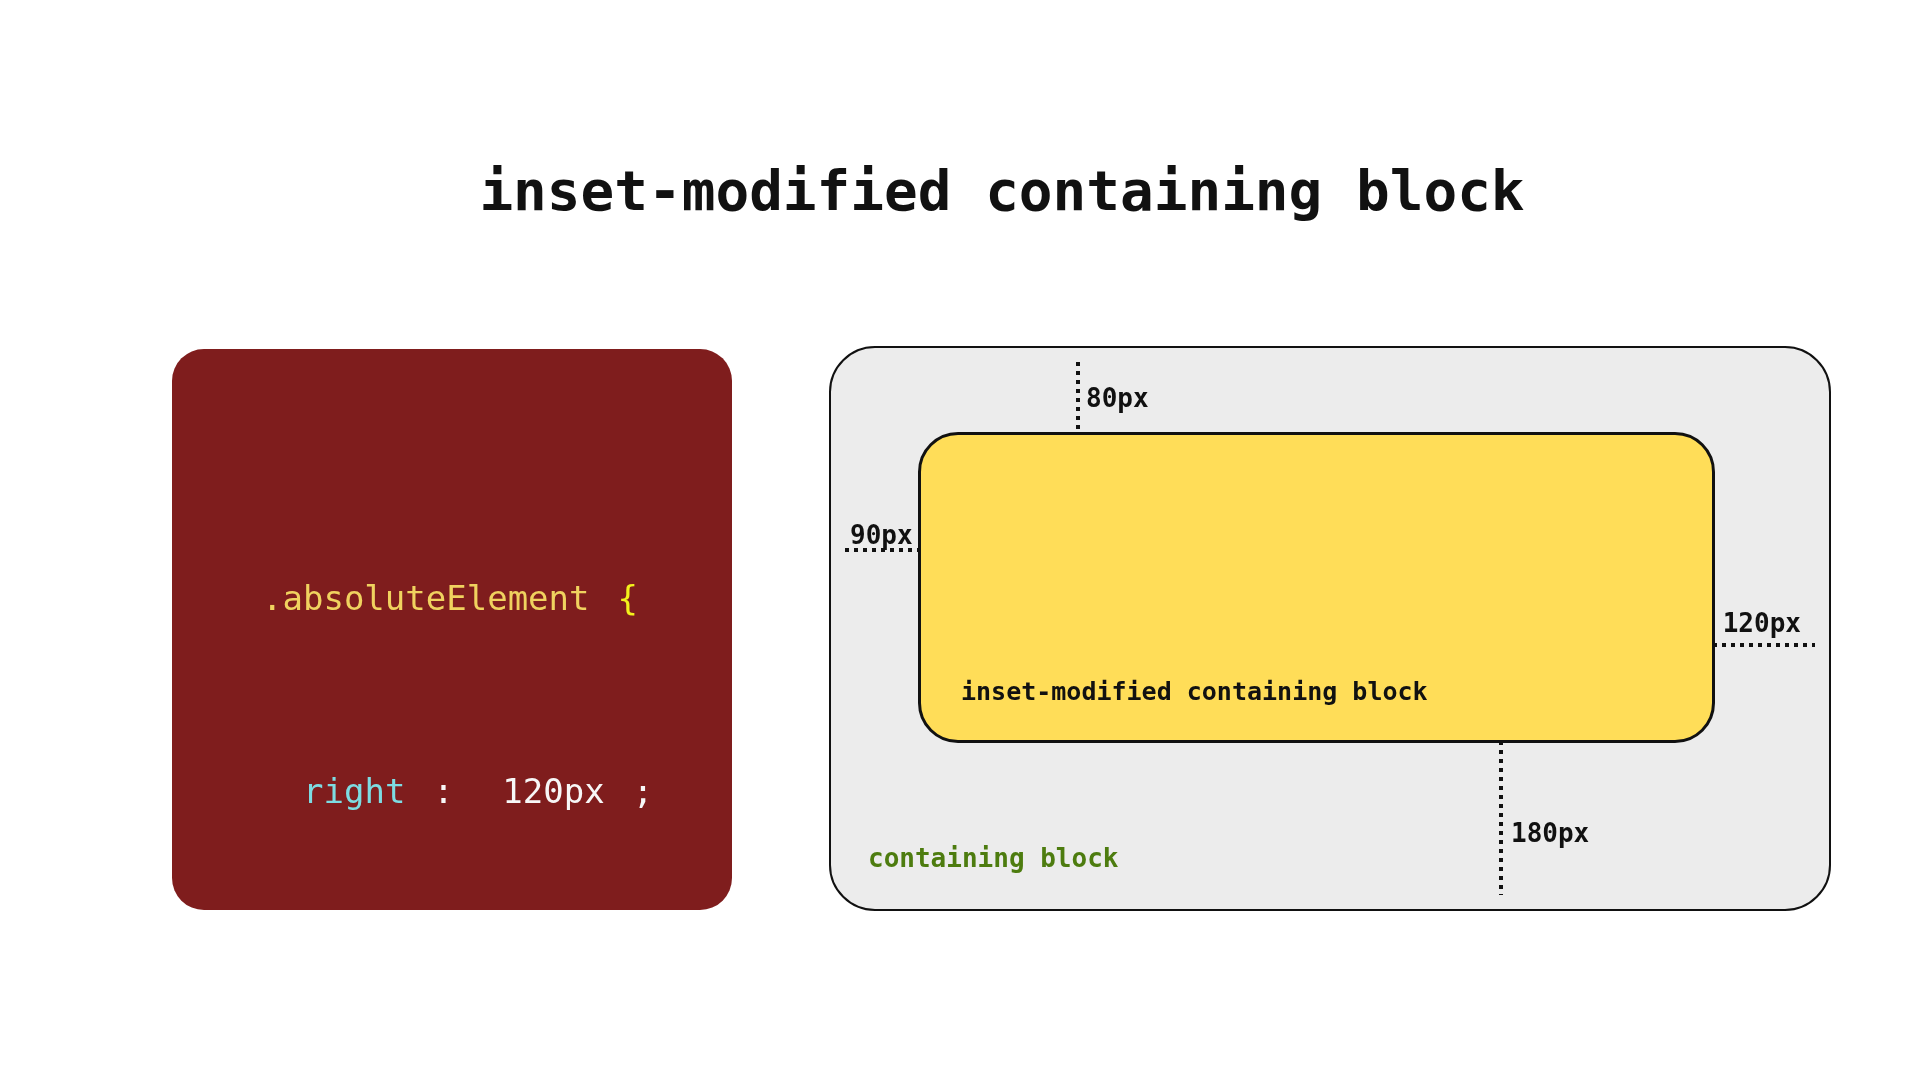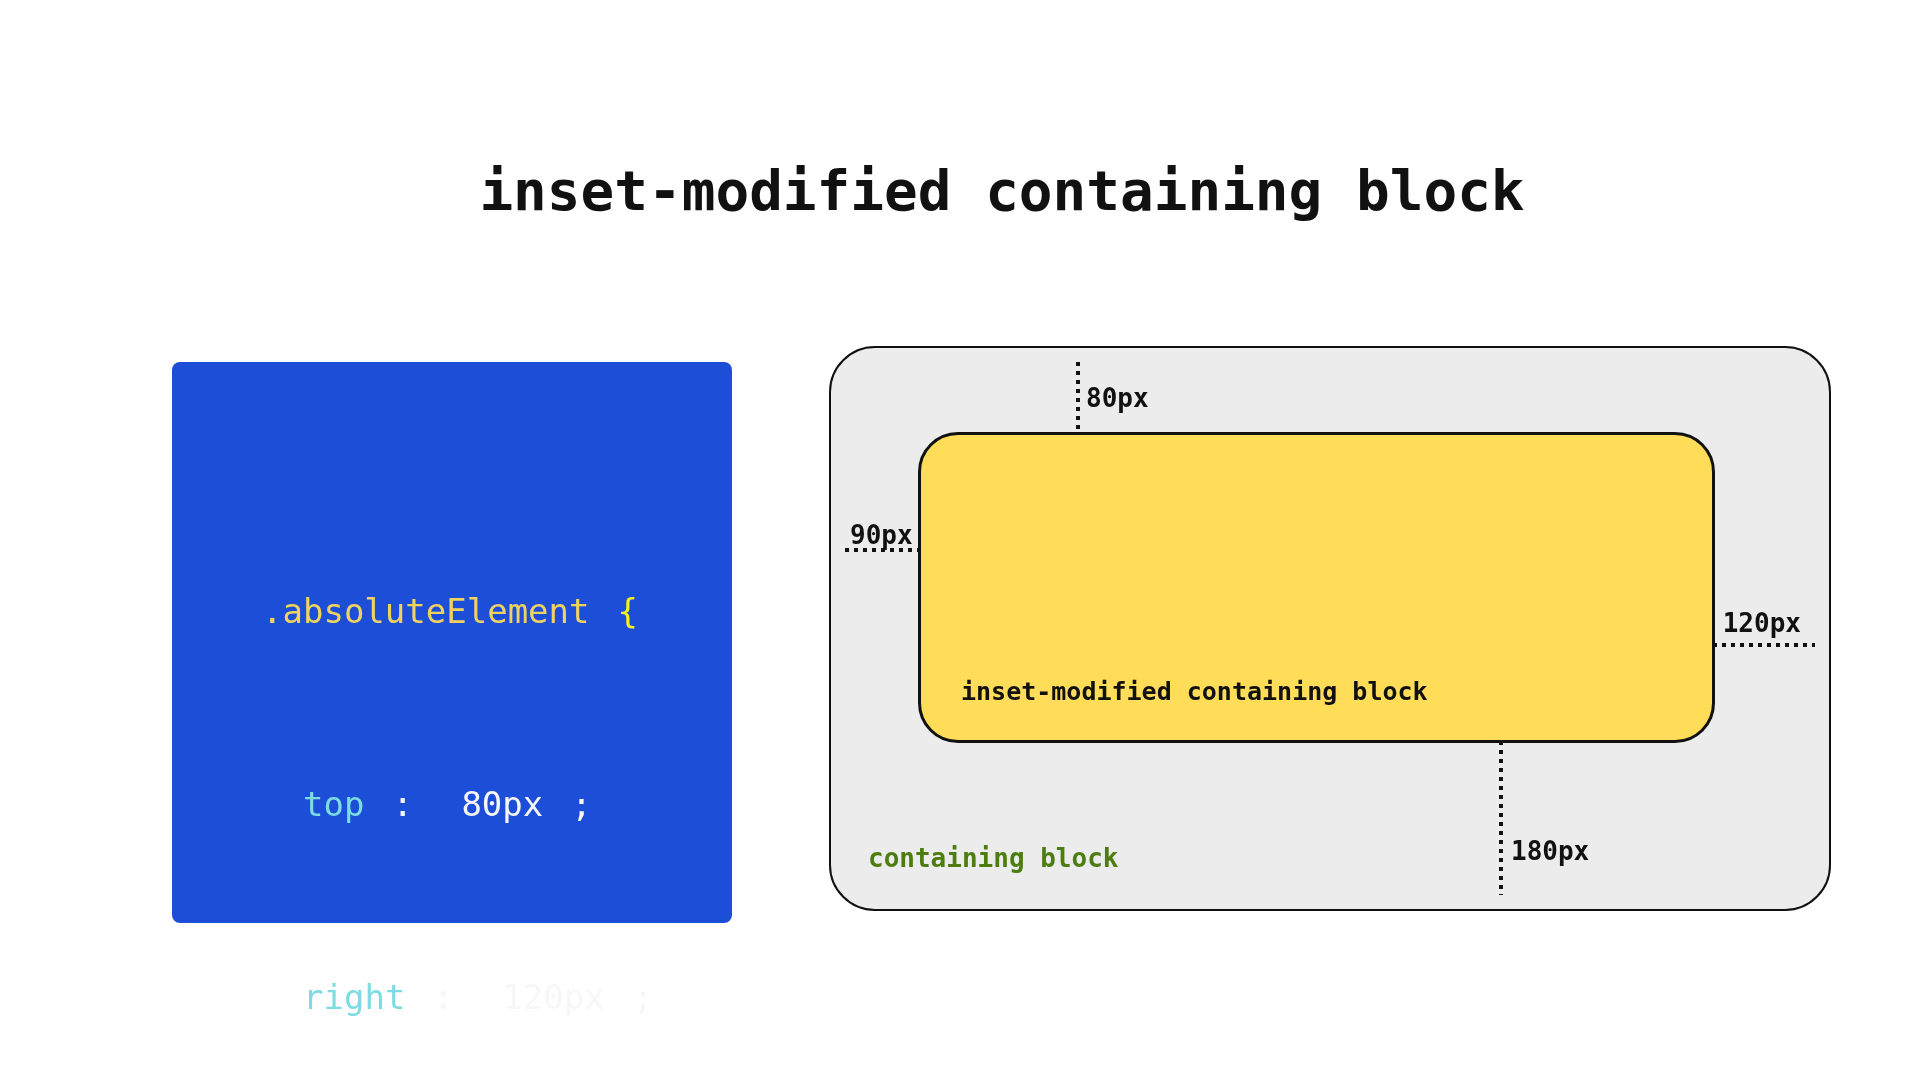--- a/index.html
+++ b/index.html
@@ -20,25 +20,25 @@
     text-align: center;
     font-size: 56px;
     font-weight: bold;
     color: #111111;
   }
 
   
   .code-panel {
     position: absolute;
     left: 130px;
-    top: 320px;
+    top: 307px;
     width: 560px;
     height: 561px;
-    background: #1d4ed8;
-    border-radius: 8px;
+    background: #7f1d1d;
+    border-radius: 32px;
   }
   .code {
     padding: 84px 0 0 48px;
     font-size: 34px;
     line-height: 55px;
     white-space: pre;
   }
   .code-line { white-space: pre; }
   .indent { padding-left: 41px; }
   .sel   { color: #f0d25f; }
@@ -88,21 +88,21 @@
   .measure-label {
     position: absolute;
     font-size: 26px;
     font-weight: bold;
     color: #111111;
     white-space: pre;
   }
   .label-top    { left: 241px; top: 21px; }
   .label-left   { left: 5px;   top: 158px; }
   .label-right  { right: 14px; top: 246px; }
-  .label-bottom { left: 666px; top: 474px; }
+  .label-bottom { left: 666px; top: 456px; }
 
   .dotted-v {
     position: absolute;
     width: 4px;
     background: repeating-linear-gradient(to bottom, #111 0 4px, transparent 4px 9px);
   }
   .dotted-h {
     position: absolute;
     height: 4px;
     background: repeating-linear-gradient(to right, #111 0 4px, transparent 4px 9px);
@@ -113,21 +113,20 @@
   .dot-bottom { left: 654px; bottom: 0; height: 154px; }
 </style>
 </head>
 <body>
 
 <h1 class="page-title">inset-modified containing block</h1>
 
 <div class="code-panel">
   <div class="code">
     <div class="code-line"><span class="sel">.absoluteElement</span><span class="brace">{</span></div>
-    <div class="code-line indent"><span class="prop">top</span><span class="plain">: </span><span class="plain">80px</span><span class="plain">;</span></div>
     <div class="code-line indent"><span class="prop">right</span><span class="plain">: </span><span class="plain">120px</span><span class="plain">;</span></div>
     
     
     
   </div>
 </div>
 
 <div class="containing-block">
 
   <div class="dotted-v dot-top"></div>

